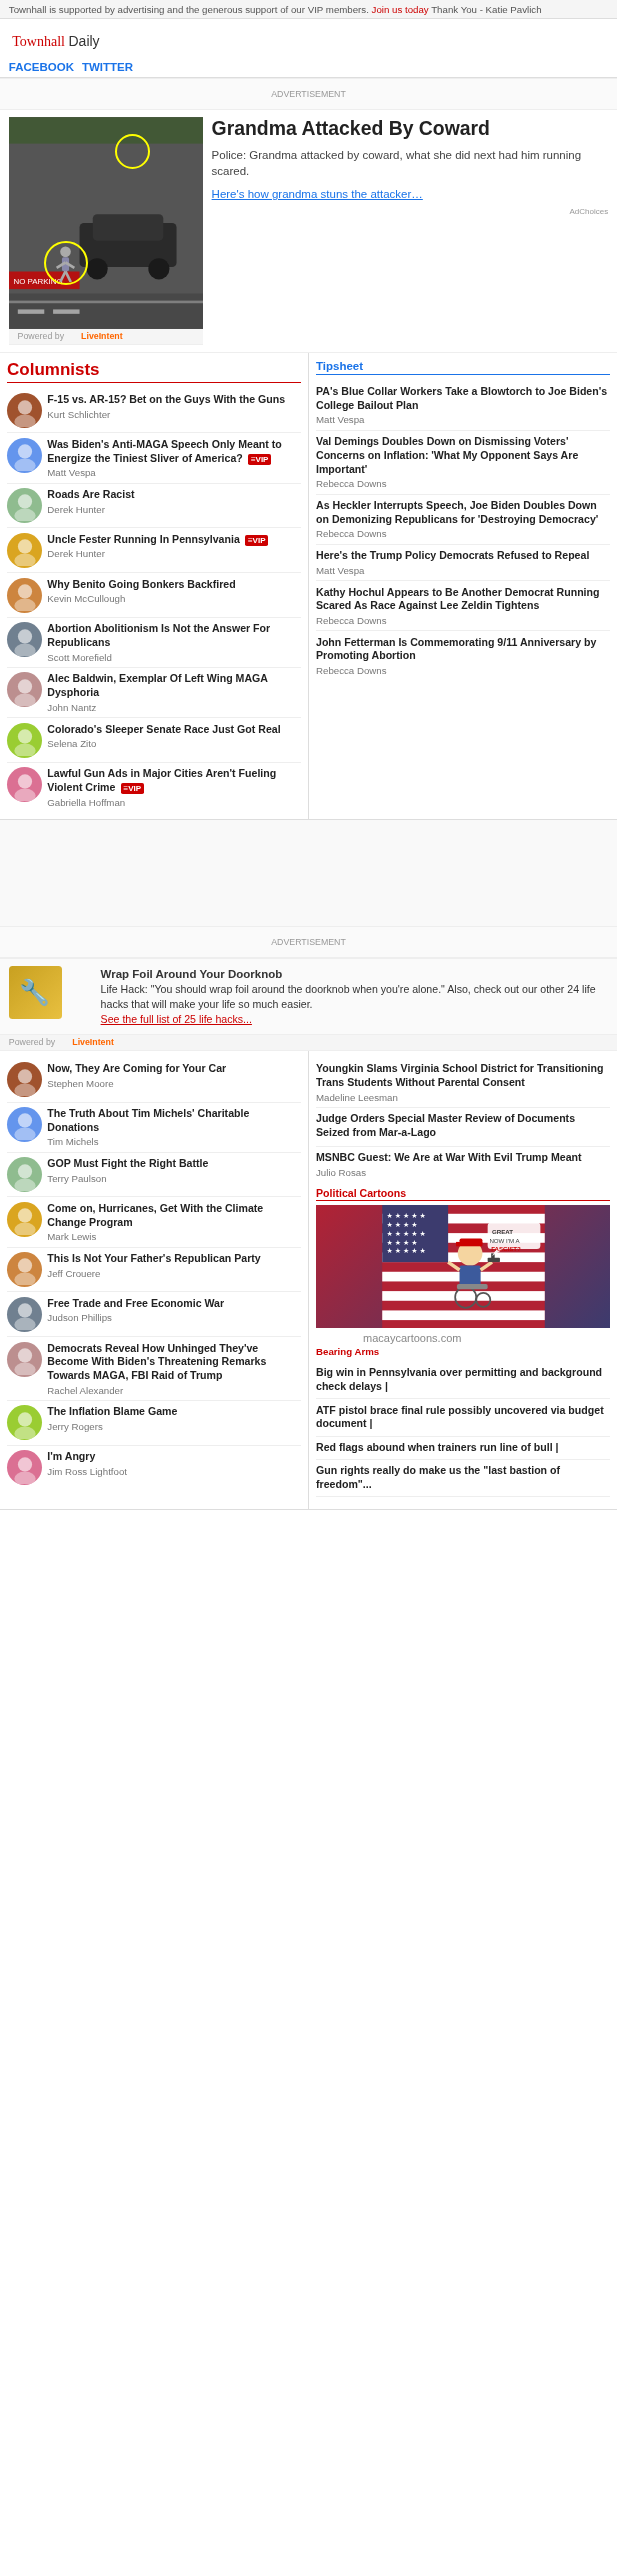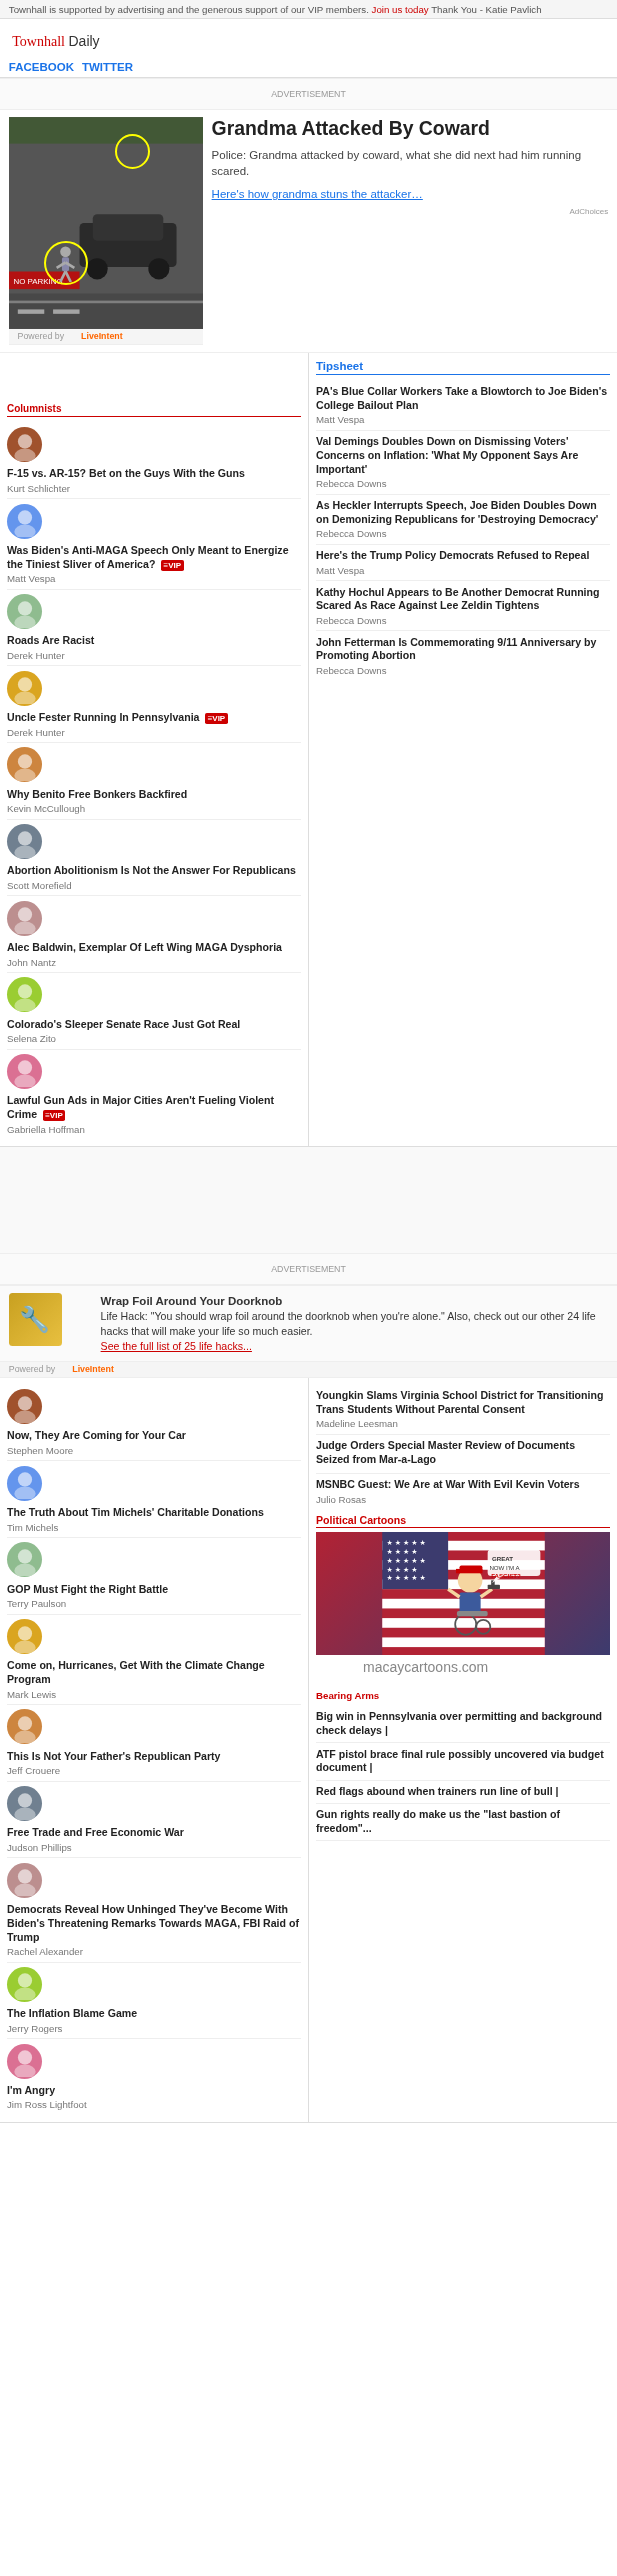--- a/index.html
+++ b/index.html
@@ -31,25 +31,25 @@
     .circle2 { width: 44px; height: 44px; bottom: 44px; left: 35px; }
     .hero-text { flex: 1; }
     .hero-title { font-size: 19.4px; font-weight: bold; line-height: 1.2; margin-bottom: 7px; color: #222; }
     .hero-desc { font-size: 11.5px; color: #444; line-height: 1.4; margin-bottom: 7px; }
     .hero-link { color: #1a73e8; text-decoration: underline; font-size: 11.5px; line-height: 1.4; display: block; }
 
     
     .columns-section { display: flex; border-bottom: 0.9px solid #ddd; }
     .col-left, .col-right { flex: 1; padding: 7px; }
     .col-left { border-right: 0.9px solid #ddd; }
-    .col-header { color: #c00; font-weight: bold; font-size: 10px; border-bottom: 1.8px solid #c00; padding-bottom: 2.6px; margin-bottom: 5.3px; margin-top: 43px; }
+    .col-header { color: #c00; font-weight: bold; font-size: 17px; border-bottom: 1.8px solid #c00; padding-bottom: 2.6px; margin-bottom: 5.3px; }
     .col-header-blue { color: #1a73e8; font-weight: bold; font-size: 11.5px; border-bottom: 1.8px solid #1a73e8; padding-bottom: 2.6px; margin-bottom: 5.3px; }
 
     
-    .article-item { display: flex; align-items: flex-start; gap: 5.3px; padding: 4.4px 0; border-bottom: 0.9px solid #eee; flex-direction: column; }
+    .article-item { display: flex; align-items: flex-start; gap: 5.3px; padding: 4.4px 0; border-bottom: 0.9px solid #eee; }
     .article-item:last-child { border-bottom: none; }
     .thumb-circle { width: 35px; height: 35px; border-radius: 50%; background: #bbb; display: flex; align-items: center; justify-content: center; font-size: 16px; color: #fff; overflow: hidden; }
     .article-info { flex: 1; }
     .article-title { font-size: 10.6px; font-weight: bold; color: #222; line-height: 1.3; }
     .article-author { font-size: 9.7px; color: #777; margin-top: 1.8px; }
     .vip-badge { background: #c00; color: #fff; font-size: 8px; font-weight: bold; padding: 0.9px 2.6px; border-radius: 1.8px; margin-left: 2.6px; }
 
     
     .article-item-plain { padding: 4.4px 0; border-bottom: 0.9px solid #eee; }
     .article-item-plain:last-child { border-bottom: none; }
@@ -66,21 +66,21 @@
     .ad-text strong { font-size: 11.5px; font-weight: bold; }
     .ad-text a { color: #c00; text-decoration: underline; }
 
     
     .columns-section2 { display: flex; border-bottom: 0.9px solid #ddd; }
 
     
     .cartoon-section { padding: 4.4px 0; }
     .cartoon-label { color: #c00; font-weight: bold; font-size: 10.6px; border-bottom: 1.8px solid #c00; padding-bottom: 1px; margin-bottom: 4.4px; }
     .cartoon-img { width: 100%; height: 123px; background: linear-gradient(135deg, #b22234 0%, #3c3b6e 100%); position: relative; overflow: hidden; display: flex; align-items: center; justify-content: center; margin-bottom: 3.5px; }
-    .cartoon-attribution { font-size: 14px; color: #888; margin-bottom: 15px; padding-left: 47px; }
+    .cartoon-attribution { font-size: 11px; color: #888; margin-bottom: 2px; padding-left: 47px; }
     .cartoon-source { font-size: 9.7px; font-weight: bold; color: #c00; margin-bottom: 5.3px; }
 
     
     .bearing-arms-article { padding: 4.4px 0; border-bottom: 0.9px solid #eee; }
     .bearing-arms-article .article-title { font-size: 10.6px; font-weight: bold; color: #222; line-height: 1.3; }
 
     
     .powered-row { font-size: 8.8px; color: #999; display: flex; align-items: center; gap: 17px; padding: 2.6px 8.8px; background: #f5f5f5; border-bottom: 0.9px solid #eee; }
     .lv-logo { color: #ff6600; font-weight: bold; font-size: 8.8px; }
   </style>
@@ -212,21 +212,21 @@
     </div>
   </div>
         <div class="article-item">
     <div class="thumb-circle" style="background:#cd853f;">
       <svg width="32" height="32" viewBox="0 0 36 36">
         <circle cx="18" cy="14" r="8" fill="rgba(255,255,255,0.6)"></circle>
         <ellipse cx="18" cy="30" rx="12" ry="8" fill="rgba(255,255,255,0.4)"></ellipse>
       </svg>
     </div>
     <div class="article-info">
-      <div class="article-title">Why Benito Free Bonkers Backfired</div>
+      <div class="article-title">Why Benito Going Bonkers Backfired</div>
       <div class="article-author">Kevin McCullough</div>
     </div>
   </div>
         <div class="article-item">
     <div class="thumb-circle" style="background:#708090;">
       <svg width="32" height="32" viewBox="0 0 36 36">
         <circle cx="18" cy="14" r="8" fill="rgba(255,255,255,0.6)"></circle>
         <ellipse cx="18" cy="30" rx="12" ry="8" fill="rgba(255,255,255,0.4)"></ellipse>
       </svg>
     </div>
@@ -440,21 +440,21 @@
     <div id="tipsheet2-list">
         <div class="article-item-plain">
     <div class="article-title">Youngkin Slams Virginia School District for Transitioning Trans Students Without Parental Consent</div>
     <div class="article-author">Madeline Leesman</div>
   </div>
         <div class="article-item-plain">
     <div class="article-title">Judge Orders Special Master Review of Documents Seized from Mar-a-Lago</div>
     <div class="article-author"></div>
   </div>
         <div class="article-item-plain">
-    <div class="article-title">MSNBC Guest: We Are at War With Evil Kevin Voters</div>
+    <div class="article-title">MSNBC Guest: We Are at War With Evil Trump Meant</div>
     <div class="article-author">Julio Rosas</div>
   </div>
       </div>
 
     <div class="cartoon-section">
       <div class="cartoon-label">Political Cartoons</div>
       <div class="cartoon-img">
 
         <svg width="163" height="123" viewBox="0 0 185 140" style="font-size:13px">
 

